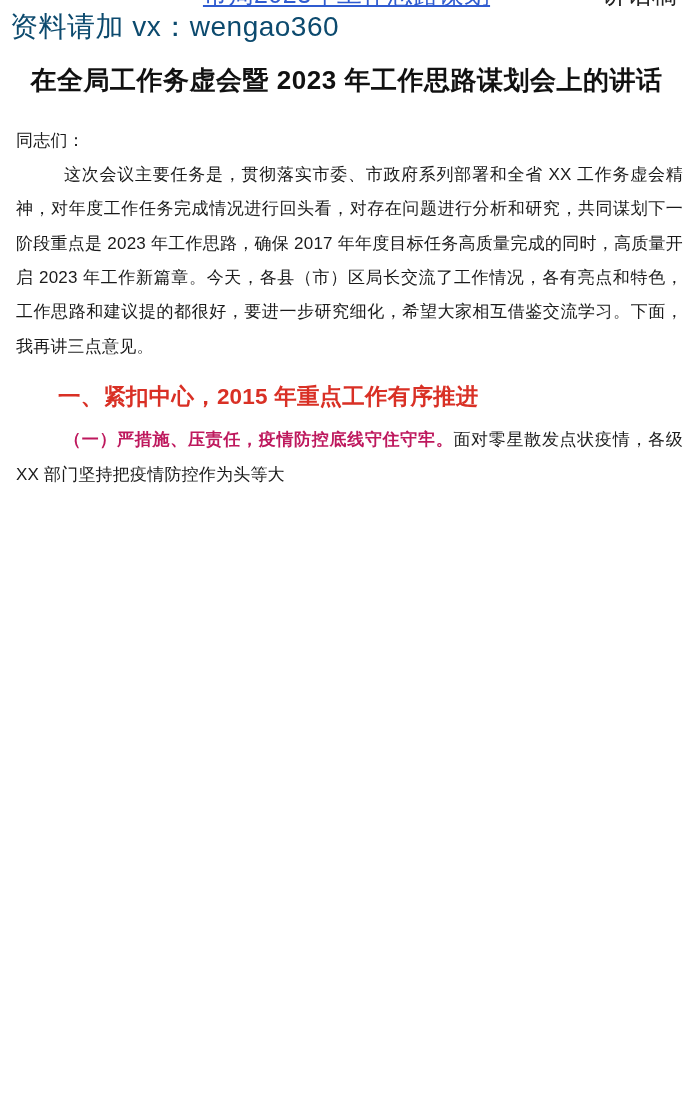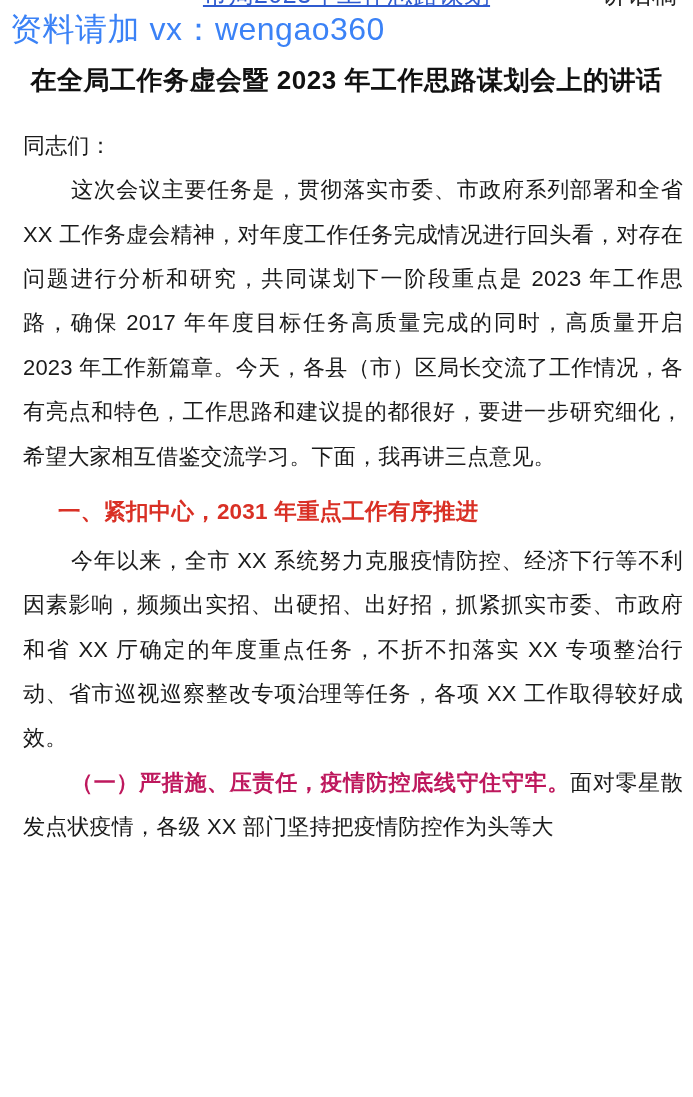--- a/index.html
+++ b/index.html
@@ -47,22 +47,22 @@
     font-size: 25px;
     color: #222;
     white-space: nowrap;
   }
 
   
   .watermark {
     position: absolute;
     top: 8px;
     left: 8px;
-    font-size: 32px;
-    color: #3b82f6;
+    font-size: 28px;
+    color: #0c4a6e;
     background: #ffffff;
     padding: 0 4px 2px 2px;
     z-index: 5;
     white-space: nowrap;
     letter-spacing: 0.5px;
   }
 
   .doc-title {
     margin: 26px 8px 0 8px;
     font-size: 26px;
@@ -70,22 +70,22 @@
     line-height: 1.45;
     text-align: center;
     color: #111;
     letter-spacing: 0.5px;
   }
 
   .body-text {
     margin-top: 24px;
   }
   p.para {
-    margin: 0 0 0 13px;
-    font-size: 22px;
+    margin: 0 0 0 6px;
+    font-size: 17px;
     line-height: 2.02;
     color: #1a1a1a;
     text-align: justify;
     text-justify: inter-ideograph;
     letter-spacing: 0.2px;
   }
   p.indent {
     text-indent: 48px;
   }
   .h-red {
@@ -118,20 +118,19 @@
   <div class="watermark">资料请加 vx：wengao360</div>
 
   <h1 class="doc-title">在全局工作务虚会暨 2023 年工作思路谋划会上的讲话</h1>
 
   <div class="body-text">
 
     <p class="para">同志们：</p>
 
     <p class="para indent">这次会议主要任务是，贯彻落实市委、市政府系列部署和全省 XX 工作务虚会精神，对年度工作任务完成情况进行回头看，对存在问题进行分析和研究，共同谋划下一阶段重点是 2023 年工作思路，确保 2017 年年度目标任务高质量完成的同时，高质量开启 2023 年工作新篇章。今天，各县（市）区局长交流了工作情况，各有亮点和特色，工作思路和建议提的都很好，要进一步研究细化，希望大家相互借鉴交流学习。下面，我再讲三点意见。</p>
 
-    <p class="h-red">一、紧扣中心，2031 年重点工作有序推进</p>
+    <p class="h-red">一、紧扣中心，2015 年重点工作有序推进</p>
 
-    <p class="para indent">今年以来，全市 XX 系统努力克服疫情防控、经济下行等不利因素影响，频频出实招、出硬招、出好招，抓紧抓实市委、市政府和省 XX 厅确定的年度重点任务，不折不扣落实 XX 专项整治行动、省市巡视巡察整改专项治理等任务，各项 XX 工作取得较好成效。</p>
 
     <p class="para indent para-gap"><span class="sub-blue">（一）严措施、压责任，疫情防控底线守住守牢。</span><span>面对零星散发点状疫情，各级 XX 部门坚持把疫情防控作为头等大</span></p>
 
   </div>
 </div>
 
 </body></html>

